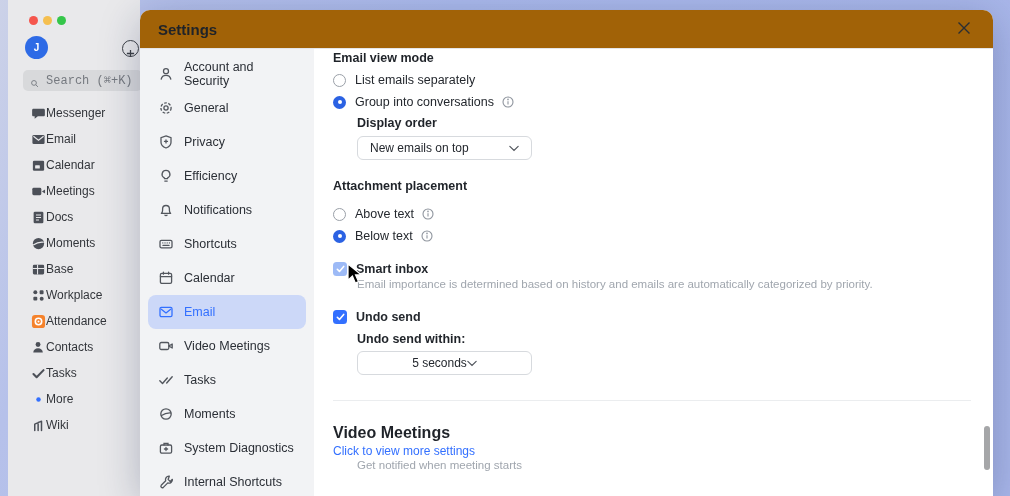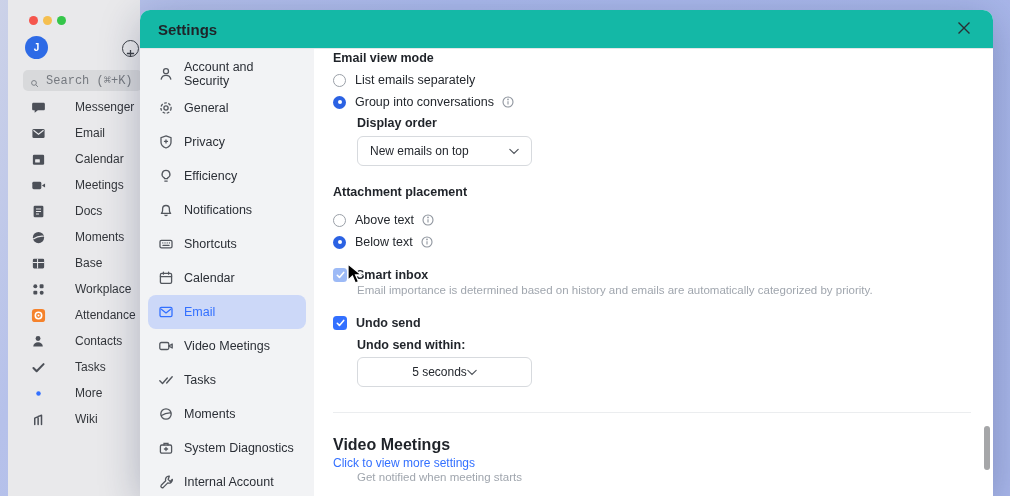--- a/index.html
+++ b/index.html
@@ -18,30 +18,30 @@
     background:#2e6be6;color:#fff;font-size:10px;font-weight:700;
     display:flex;align-items:center;justify-content:center;}
   .add-btn{position:absolute;left:114px;top:40px;width:15px;height:15px;border:1.2px solid #3c4046;
     border-radius:50%;display:flex;align-items:center;justify-content:center;color:#3c4046;}
   .searchbox{position:absolute;left:15px;top:70px;width:119px;height:21px;background:#d8d9db;
     border-radius:5px;display:flex;align-items:center;gap:5px;padding:0 7px;box-sizing:border-box;}
   .searchbox input{border:none;background:transparent;outline:none;width:100%;
     font-size:12px;color:#6d7177;font-family:Liberation Mono, monospace;}
   .searchbox input::placeholder{color:#75797f;}
   .nav-list{position:absolute;top:100px;left:0;right:0;}
-  .nav-item{height:26px;display:flex;align-items:flex-start;gap:29px;padding-left:23px;
+  .nav-item{height:26px;display:flex;align-items:center;gap:0;padding-left:23px;
     font-size:12px;color:#33363b;}
   .nav-item .ic{width:15px;height:15px;color:#4c5058;flex:0 0 15px;display:flex;}
   .ic svg{width:100%;height:100%;}
 
   
   .modal{position:absolute;left:140px;top:10px;right:17px;bottom:0;background:#fff;
     border-radius:10px 10px 0 0;box-shadow:0 8px 40px rgba(25,35,80,.28);
     display:flex;flex-direction:column;}
-  .modal-header{height:38px;flex:0 0 38px;background:#14b8a6;border-bottom:1px solid #e4e5e8;
+  .modal-header{height:38px;flex:0 0 38px;background:#a16207;border-bottom:1px solid #e4e5e8;
     border-radius:10px 10px 0 0;display:flex;align-items:center;justify-content:space-between;
     padding:0 20px 0 18px;}
   .modal-title{font-size:15px;font-weight:700;color:#1f2329;}
   .close-btn{width:16px;height:16px;color:#2a2e34;cursor:pointer;display:flex;}
   .modal-body{flex:1;display:flex;min-height:0;}
 
   
   .menu{width:174px;flex:0 0 174px;background:#f2f3f5;padding:8px;box-sizing:border-box;}
   .menu-item{height:34px;display:flex;align-items:center;gap:10px;padding:0 6px 0 10px;
     border-radius:8px;font-size:12.5px;color:#2b2f36;}
@@ -61,21 +61,21 @@
   .radio.off{border:1.4px solid #9aa0a8;background:#fff;}
   .radio.on{background:#2b62e3;position:relative;}
   .radio.on::after{content:"";position:absolute;left:4.5px;top:4.5px;width:4px;height:4px;
     border-radius:50%;background:#fff;}
   .checkbox{width:14px;height:14px;border-radius:3.5px;flex:0 0 14px;
     display:flex;align-items:center;justify-content:center;}
   .checkbox.on{background:#3370ff;}
   .checkbox.half{background:#9dbaf6;}
   .checkbox svg{width:9px;height:8px;}
   .info{width:12px;height:12px;color:#8f959e;display:flex;margin-left:-1px;}
-  .dropdown{margin-left:24px;width:175px;height:30px;box-sizing:border-box;border:1px solid #d7dade;
+  .dropdown{margin-left:24px;width:175px;height:24px;box-sizing:border-box;border:1px solid #d7dade;
     border-radius:6px;display:flex;align-items:center;justify-content:space-between;
     padding:0 12px;font-size:12px;color:#24282e;background:#fff;}
   .dropdown .chev{width:10px;height:7px;color:#50555c;display:flex;}
   .desc{font-size:11.5px;color:#a0a6ae;height:13px;line-height:13px;}
   .divider{height:1px;background:#ebedef;}
   .vm-heading{font-size:16px;font-weight:700;height:19px;line-height:19px;color:#1f2329;}
   .vm-link{font-size:12px;color:#3370ff;height:14px;line-height:14px;cursor:pointer;}
   .scroll-thumb{position:absolute;right:3px;top:377px;width:6px;height:44px;border-radius:3px;
     background:#a5a6a8;}
   .cursor{position:absolute;left:33px;top:214px;width:17px;height:24px;z-index:5;pointer-events:none;}
@@ -350,21 +350,21 @@
               </svg>
             </span>
           <span>System Diagnostics</span>
         </div>
         <div class="menu-item">
           <span class="ic">
               <svg viewBox="0 0 16 16" fill="none" stroke="currentColor" stroke-width="1.3" stroke-linejoin="round">
                 <path d="M11.3 2.2a3.4 3.4 0 0 0-3.6 4.6l-4.5 4.5a1.5 1.5 0 0 0 2.1 2.1l4.5-4.5a3.4 3.4 0 0 0 4.6-3.6l-2.2 2.2-2.1-2.1z"></path>
               </svg>
             </span>
-          <span>Internal Account</span>
+          <span>Internal Shortcuts</span>
         </div>
       </div>
 
       <div class="content">
 
         <div class="sec-label">Email view mode</div>
 
         <div class="ctl-row" style="margin-top:6px;">
           <span class="radio off"></span>
           <span class="lbl">List emails separately</span>

